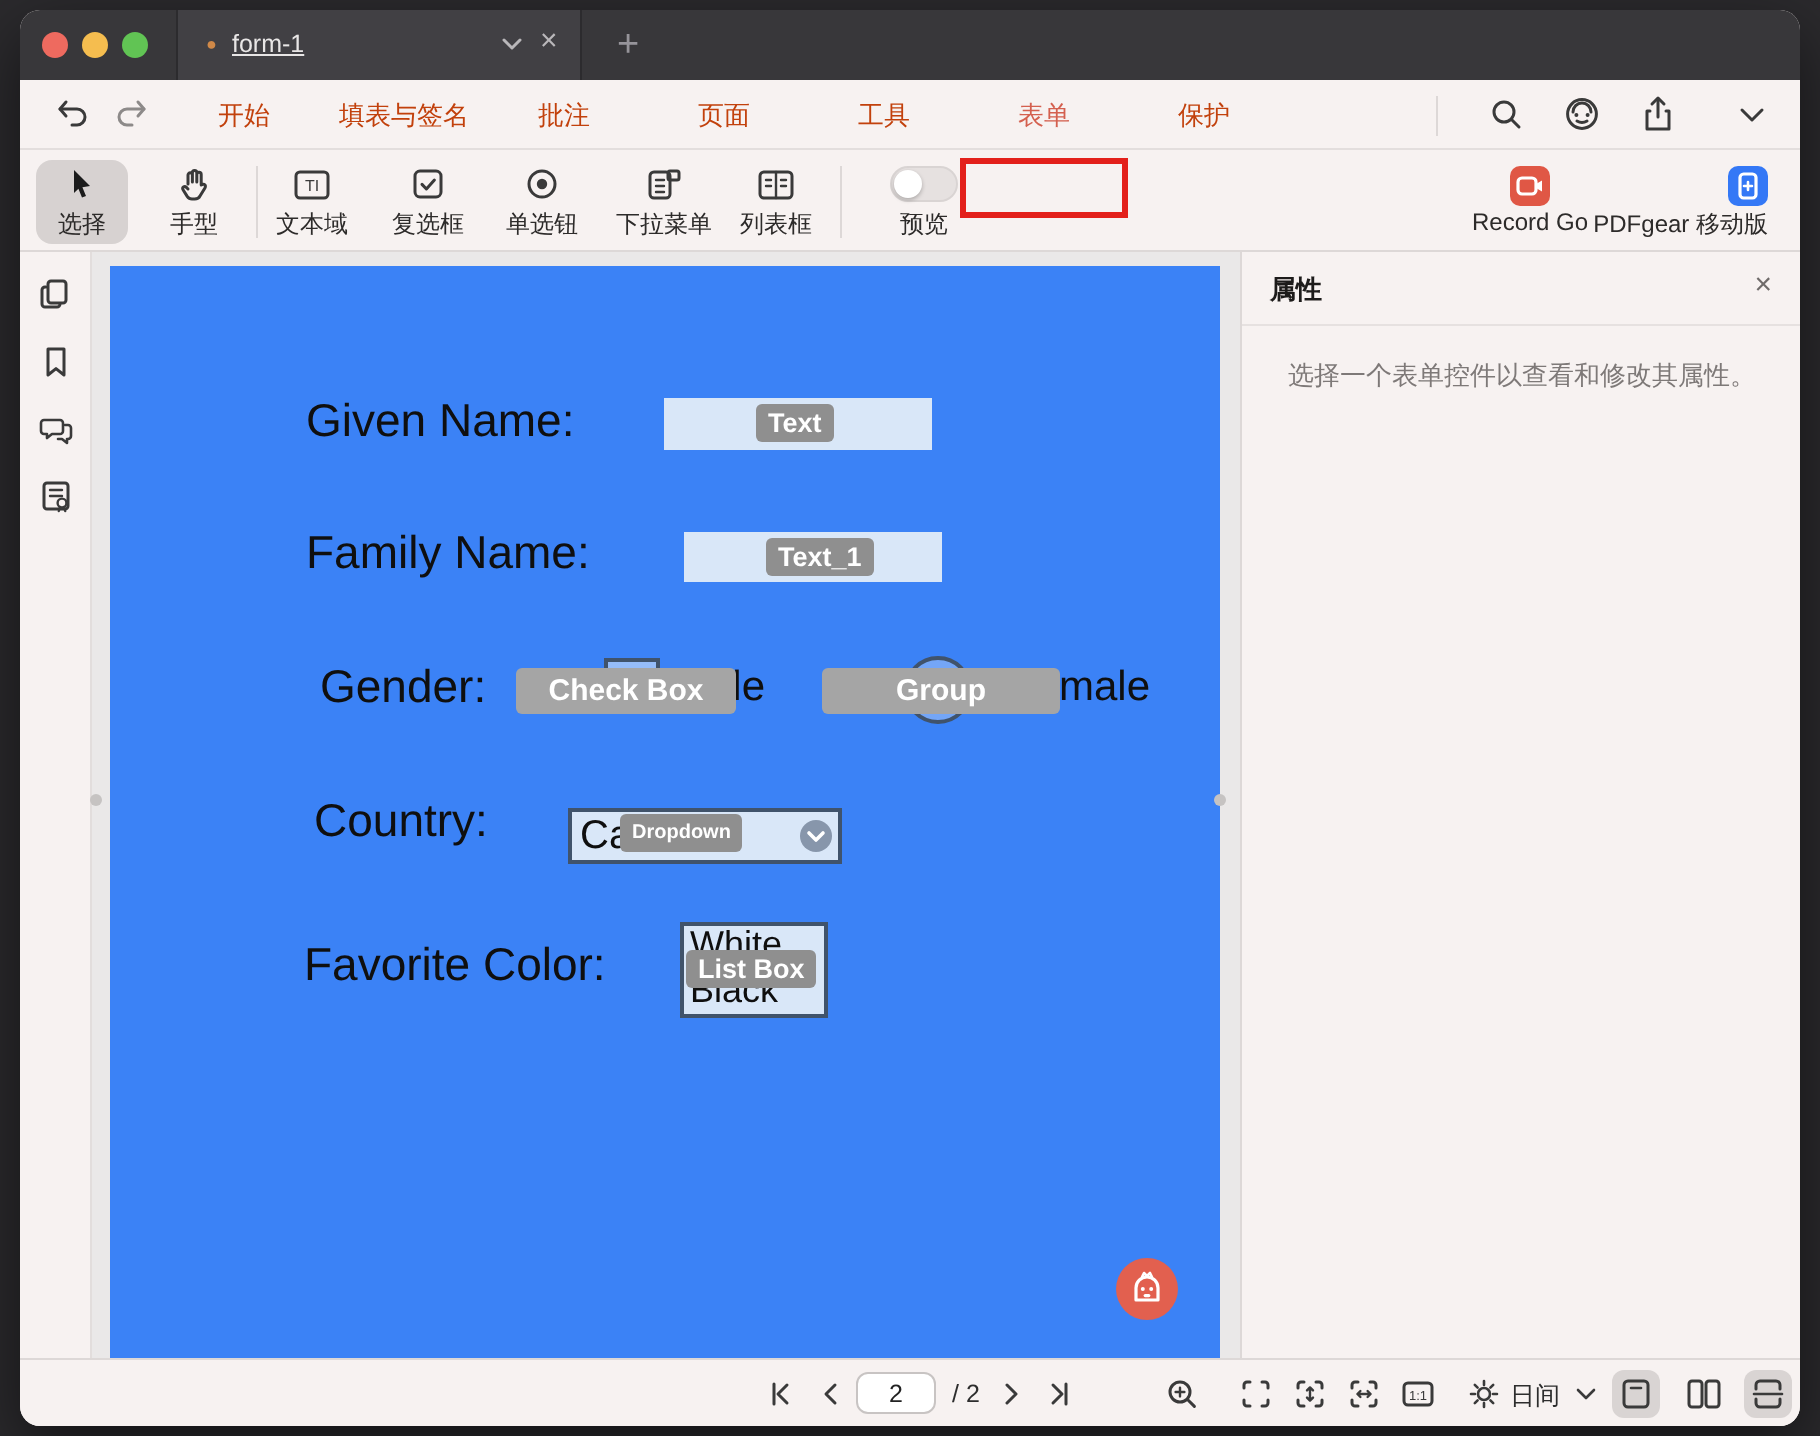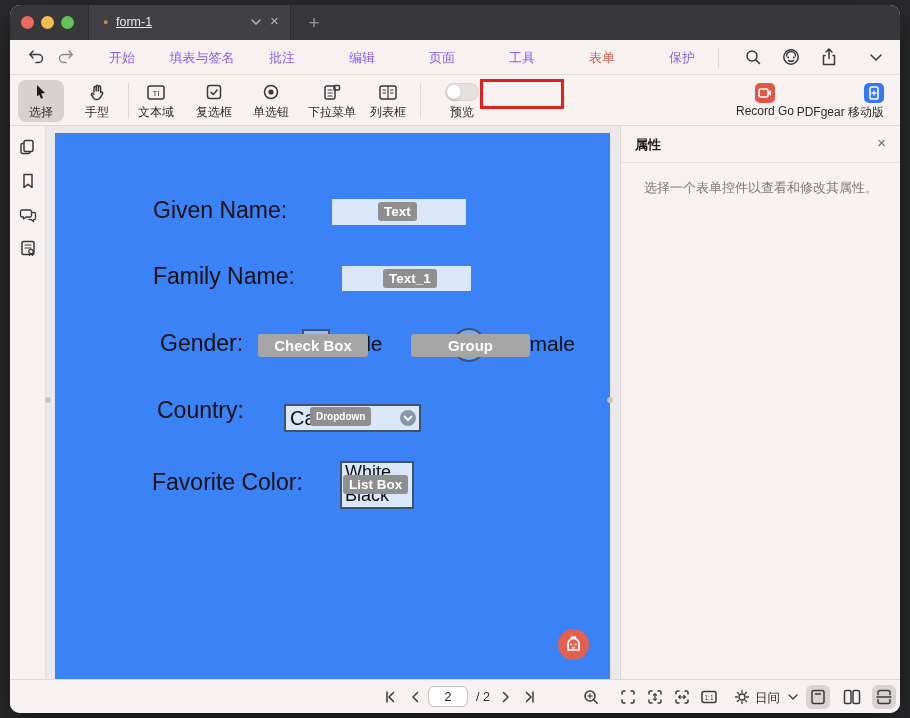--- a/index.html
+++ b/index.html
@@ -16,21 +16,21 @@
              border-left:1px solid #2c2b2e; border-right:1px solid #2c2b2e; color:#e8e6e6; }
   .tab-title { position:absolute; left:27px; top:10px; font-size:12.5px;text-decoration:underline; }
   .mod-dot { position:absolute; left:14px; top:9px; color:#d08948; font-size:13px; }
   .tab-ico { position:absolute; top:9px; color:#b9b7ba; }
   .newtab { position:absolute; left:291px; top:5px; width:26px; height:26px; color:#96949a;
             font-size:19px; text-align:center; line-height:25px; }
   
   .menubar { position:absolute; left:0; top:35px; width:100%; height:35px; background:#f7f2f1;
              border-bottom:1px solid #e3dedd; }
   .menu-items { position:absolute; left:72px; top:0; height:35px; display:flex; }
-  .menu-item { width:80px; text-align:center; line-height:35px; font-size:13px; color:#8b5cf6; cursor:default; }
+  .menu-item { width:80px; text-align:center; line-height:35px; font-size:13px; color:#c2410c; cursor:default; }
   .menu-item.active { color:#d4604f; }
   .red-annot { position:absolute; left:470px; top:39px; width:84px; height:30px;
                border:3px solid #e3201b; pointer-events:none; z-index:9; }
   .mbtn { position:absolute; top:7px; width:22px; height:22px; color:#3a3a3a; }
   .ico  { stroke:#3a3a3a; fill:none; stroke-width:1.5; stroke-linecap:round; stroke-linejoin:round; }
   .ico-w { stroke:#fff; fill:none; stroke-width:1.6; stroke-linecap:round; stroke-linejoin:round; }
   
   .toolbar { position:absolute; left:0; top:70px; width:100%; height:51px; background:#f7f2f1;
              border-bottom:1px solid #ddd8d7; }
   .tool { position:absolute; top:5px; width:56px; height:43px; text-align:center; color:#2d2b2a; }
@@ -119,21 +119,20 @@
       <svg width="20" height="20" viewBox="0 0 20 20">
           <path d="M13 4 L16 7.5 L13 11" class="ico" style="stroke:#8d8a89"></path>
           <path d="M16 7.5 h-8.5 a4 4 0 0 0 0 8 H10" class="ico" style="stroke:#8d8a89"></path>
         </svg>
     </span>
 
     <div class="menu-items">
       <div class="menu-item">开始</div>
       <div class="menu-item">填表与签名</div>
       <div class="menu-item">批注</div>
-      <div class="menu-item">编辑</div>
       <div class="menu-item">页面</div>
       <div class="menu-item">工具</div>
       <div class="menu-item active">表单</div>
       <div class="menu-item">保护</div>
     </div>
     <div class="vsep" style="left:708px;top:8px;height:20px;"></div>
 
     <span class="mbtn" style="left:733px;">
       <svg width="20" height="20" viewBox="0 0 20 20">
           <circle cx="9" cy="9" r="5" class="ico"></circle>

